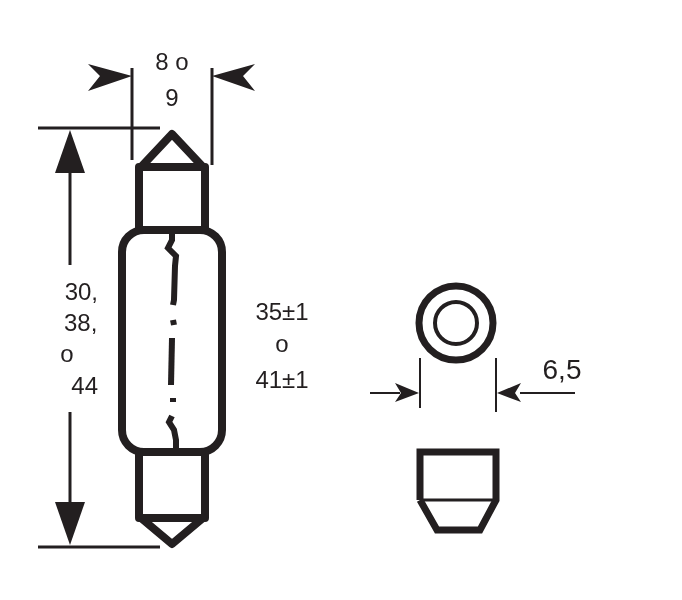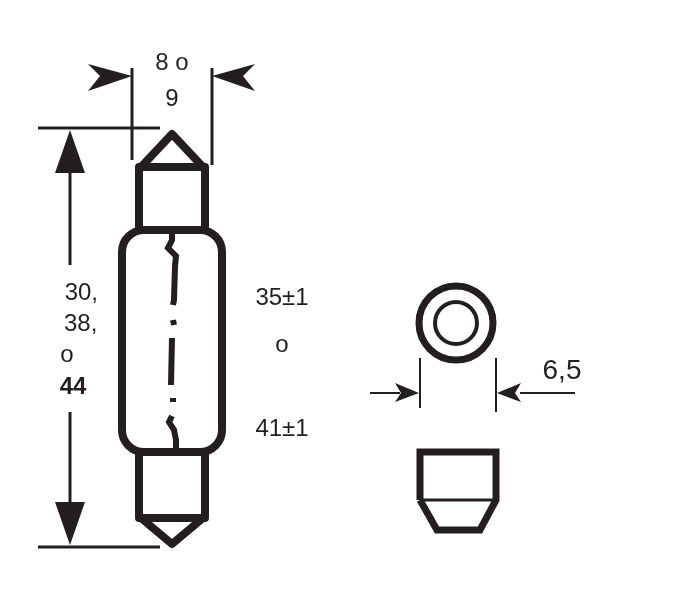--- a/index.html
+++ b/index.html
@@ -70,19 +70,19 @@
     <line x1="420" y1="500" x2="496" y2="500" stroke-width="3"></line>
   </g>
 </svg>
 
 <div class="lbl" style="left:140px; top:48px; width:64px;">8 o</div>
 <div class="lbl" style="left:140px; top:84px; width:64px;">9</div>
 
 <div class="lbl" style="left:48px; top:278px; width:50px; text-align:right;">30,</div>
 <div class="lbl" style="left:64px; top:309px; width:50px; text-align:left;">38,</div>
 <div class="lbl" style="left:52px; top:340px; width:30px;">o</div>
-<div class="lbl" style="left:48px; top:372px; width:50px; text-align:center;font-weight:bold;">44</div>
+<div class="lbl" style="left:48px; top:372px; width:50px; text-align:right;">44</div>
 
-<div class="lbl" style="left:246px; top:283px; width:72px;">35±1</div>
+<div class="lbl" style="left:246px; top:298px; width:72px;">35±1</div>
 <div class="lbl" style="left:246px; top:330px; width:72px;">o</div>
-<div class="lbl" style="left:246px; top:366px; width:72px;margin-top:48px;">41±1</div>
+<div class="lbl" style="left:246px; top:366px; width:72px;">41±1</div>
 
 <div class="lbl" style="left:532px; top:354px; width:60px; font-size:28px; line-height:32px;">6,5</div>
 
 </body></html>

